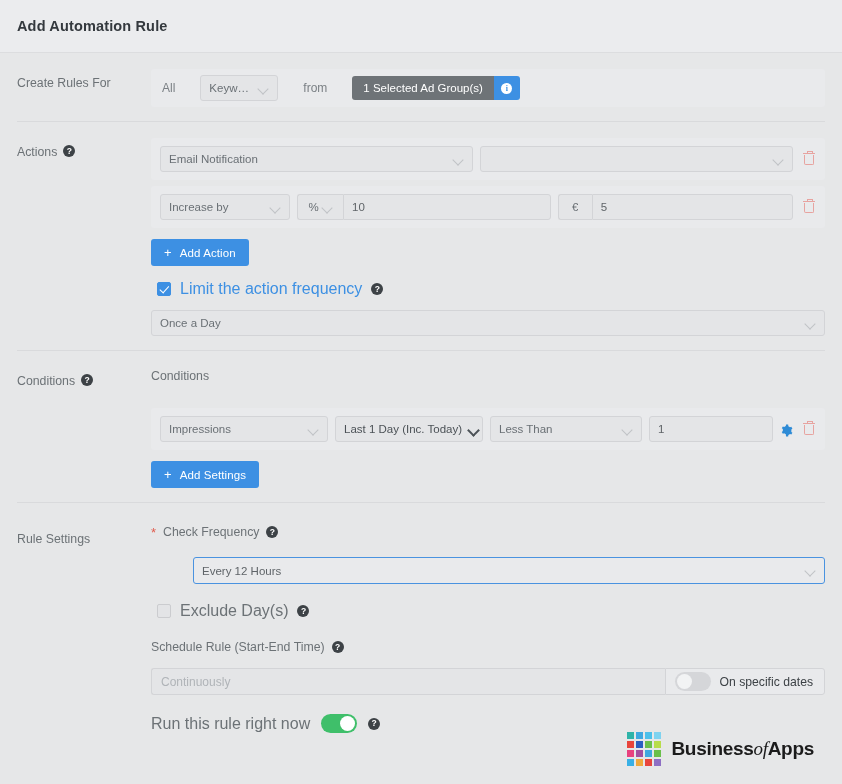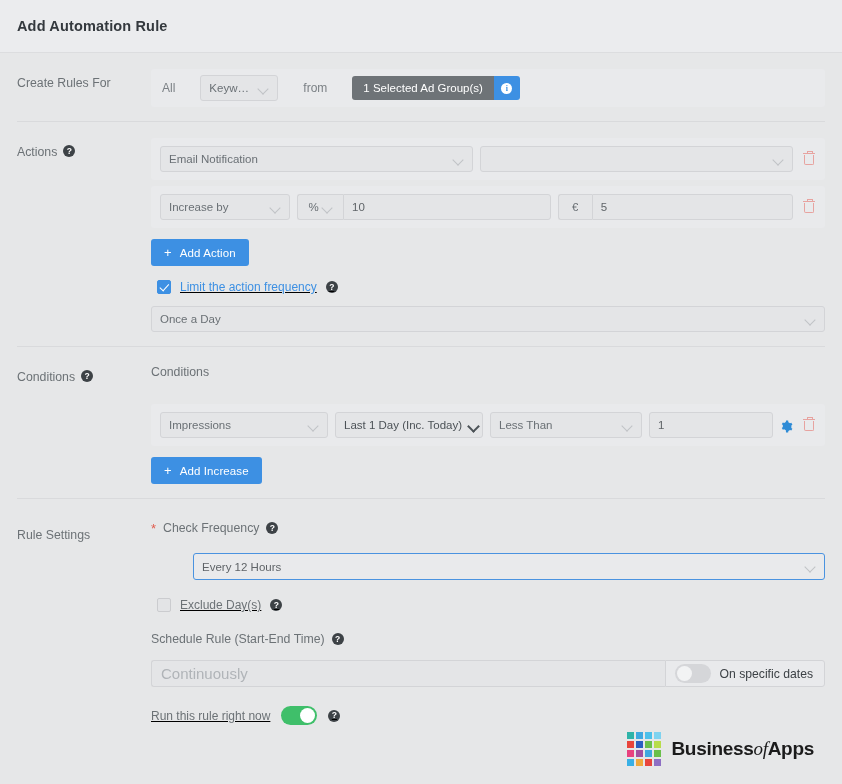--- a/index.html
+++ b/index.html
@@ -186,22 +186,21 @@
     cursor: pointer;
     letter-spacing: .1px;
   }
   .btn-blue .plus { font-size: 13px; line-height: 1; font-weight: 400; }
 
   
   .cbx-row {
     display: flex;
     align-items: center;
     gap: 9px;
-    font-size: 12px;
-    text-decoration: underline;
+    font-size: 16px;
   }
   .cbx {
     width: 14px; height: 14px;
     border-radius: 2px;
     flex: 0 0 auto;
     position: relative;
     cursor: pointer;
   }
   .cbx.checked { background: #3d90e3; border: 1px solid #3d90e3; }
   .cbx.checked::after {
@@ -310,21 +309,21 @@
   .sched .field {
     flex: 1 1 auto;
     height: 27px;
     background: #e4e5e7;
     border: 1px solid #d3d4d7;
     border-right: none;
     border-radius: 3px 0 0 3px;
     display: flex;
     align-items: center;
     padding: 0 9px;
-    font-size: 15px;
+    font-size: 12px;
     color: #b0b4b8;
   }
   .sched .tog-wrap {
     height: 27px;
     background: #e9eaec;
     border: 1px solid #d3d4d7;
     border-radius: 0 3px 3px 0;
     display: flex;
     align-items: center;
     gap: 9px;
@@ -509,21 +508,21 @@
           </span>
           <span class="trash">
             <span class="lid"></span>
               <span class="can"></span>
           </span>
         </div>
 
         <div style="margin-top:11px;">
           <button class="btn-blue">
             <span class="plus">+</span>
-            <span>Add Increase</span>
+            <span>Add Settings</span>
           </button>
         </div>
       </div>
     </div>
   </div>
 
   <div class="divider"></div>
 
   <div class="section">
     <div class="section-inner" style="padding-top:22px;">

